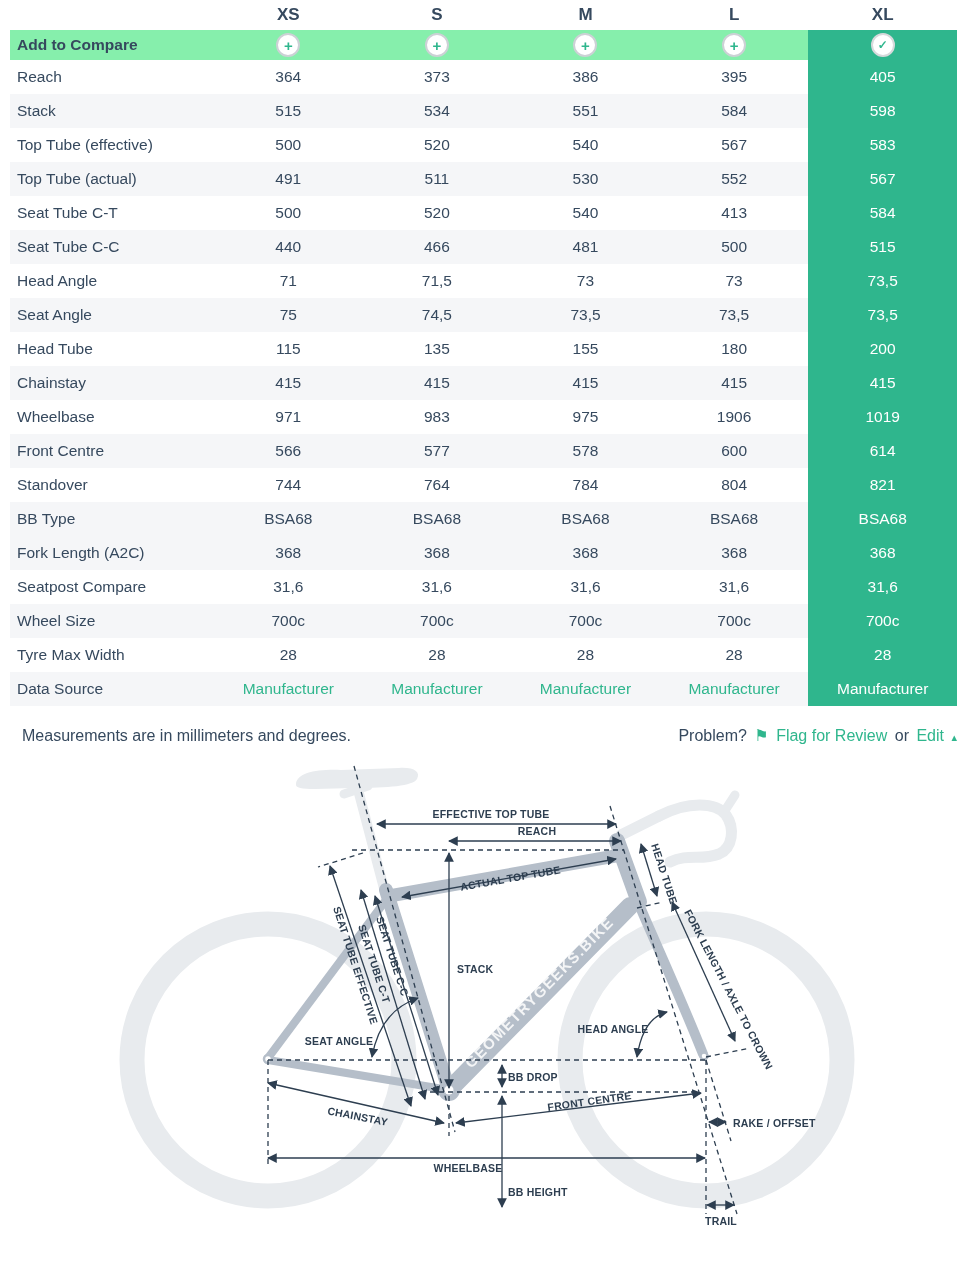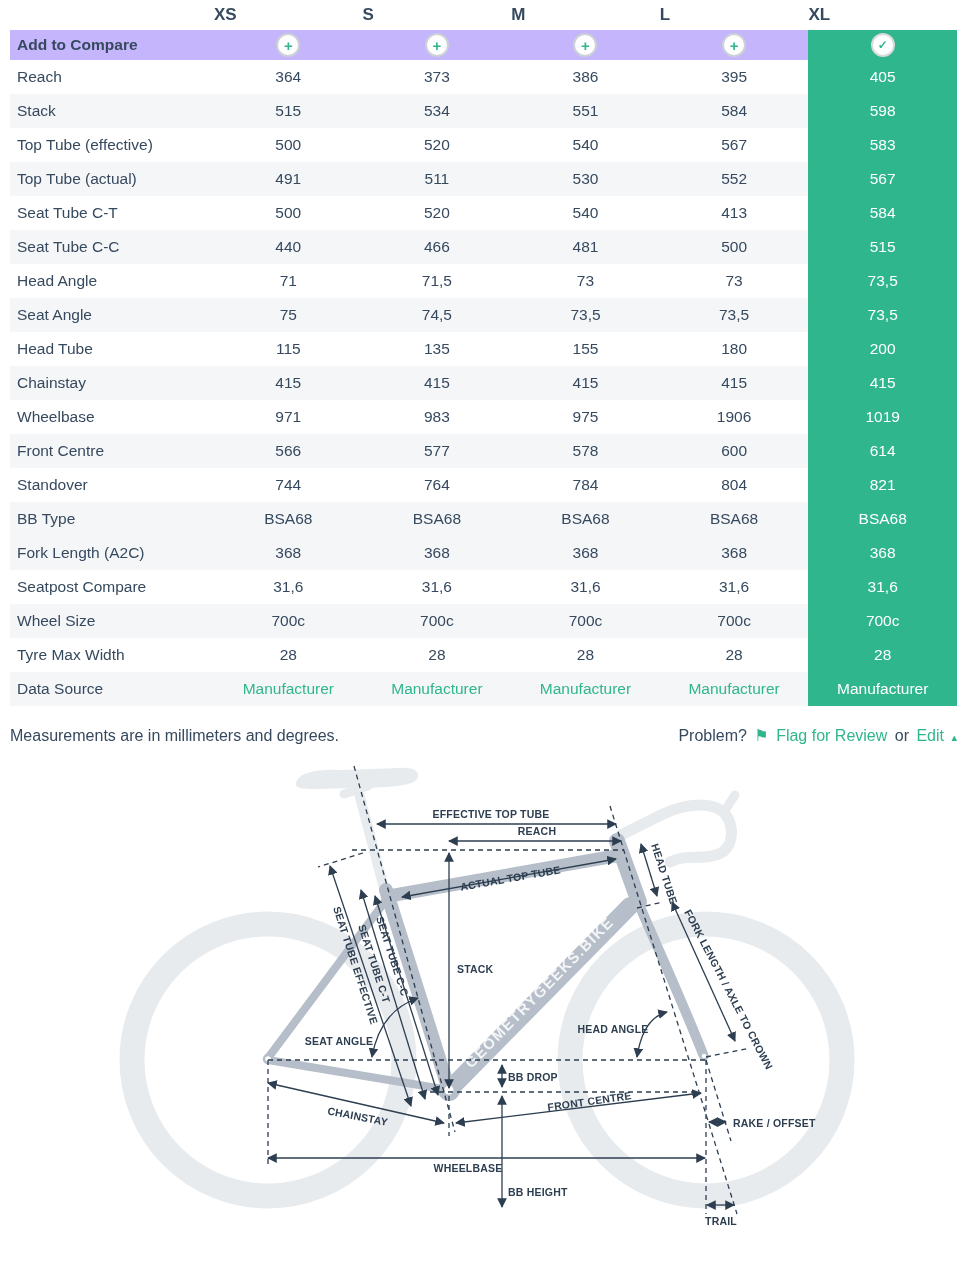--- a/index.html
+++ b/index.html
@@ -2,37 +2,37 @@
 <html style="--accent: #2fb68d;"><head>
 <meta charset="utf-8">
 <style>
   :root { --accent:#2fb68d; --navy:#36495e; --dnavy:#2d3e50; }
   html,body { margin:0; padding:0; background:#fff; }
   body { width:971px; font-family:"Liberation Sans",sans-serif; color:var(--navy); }
 
   .tablewrap { padding:0 0 0 10px; }
   table.geo { width:947px; border-collapse:collapse; table-layout:fixed; }
   table.geo col.lbl { width:204px; }
-  table.geo thead th { height:30px; padding:0; font-size:17px; font-weight:bold; color:var(--navy); text-align:left; vertical-align:middle; }
+  table.geo thead th { height:30px; padding:0; font-size:17px; font-weight:bold; color:var(--navy); text-align:center; vertical-align:middle; }
   table.geo thead th.corner { text-align:left; }
   table.geo tbody td { height:34px; padding:0; font-size:15.5px; text-align:center; vertical-align:middle; }
   table.geo td.rowlabel { text-align:left; padding-left:7px; }
   table.geo tr.alt { background:#f5f6f8; }
-  table.geo tr.compare td { height:30px; background:#c4b5fd; }
+  table.geo tr.compare td { height:30px; background:#86efac; }
   table.geo tr.compare td.rowlabel { font-weight:bold; font-size:15.5px; }
   table.geo td.xl { background:var(--accent) !important; color:#fff !important; }
   table.geo td.src { color:var(--accent); }
 
   .icon-circle { display:inline-flex; width:20px; height:20px; border-radius:50%; background:#fff;
     align-items:center; justify-content:center; font-weight:bold; line-height:1; cursor:pointer; }
   .plus { border:2px solid #ccd1d5; color:var(--accent); font-size:15px; }
   .check { border:2px solid #d7d9db; color:var(--accent); font-size:12px; }
 
   .noteline { display:flex; justify-content:space-between; align-items:baseline;
-    margin:20px 14px 0 10px; font-size:16px; }
+    margin:20px 14px 0 22px; font-size:16px; }
   .noteline .teal { color:var(--accent); text-decoration:none; cursor:pointer; }
   .noteline .caret { font-size:11px; }
   .noteline .right span { margin-left:3px; }
 
   svg.diagram { display:block; margin-top:6px; }
   .lightp { stroke:#e8ebee; fill:none; stroke-linecap:round; }
   .framep { stroke:#b5bec9; fill:none; stroke-linecap:round; }
   .dashl  { stroke:var(--dnavy); stroke-width:1.3; fill:none; stroke-dasharray:5 4; }
   .measl  { stroke:var(--dnavy); stroke-width:1.3; fill:none; }
   .dlabel { font-family:"Liberation Sans",sans-serif; font-size:10.5px; font-weight:bold;

